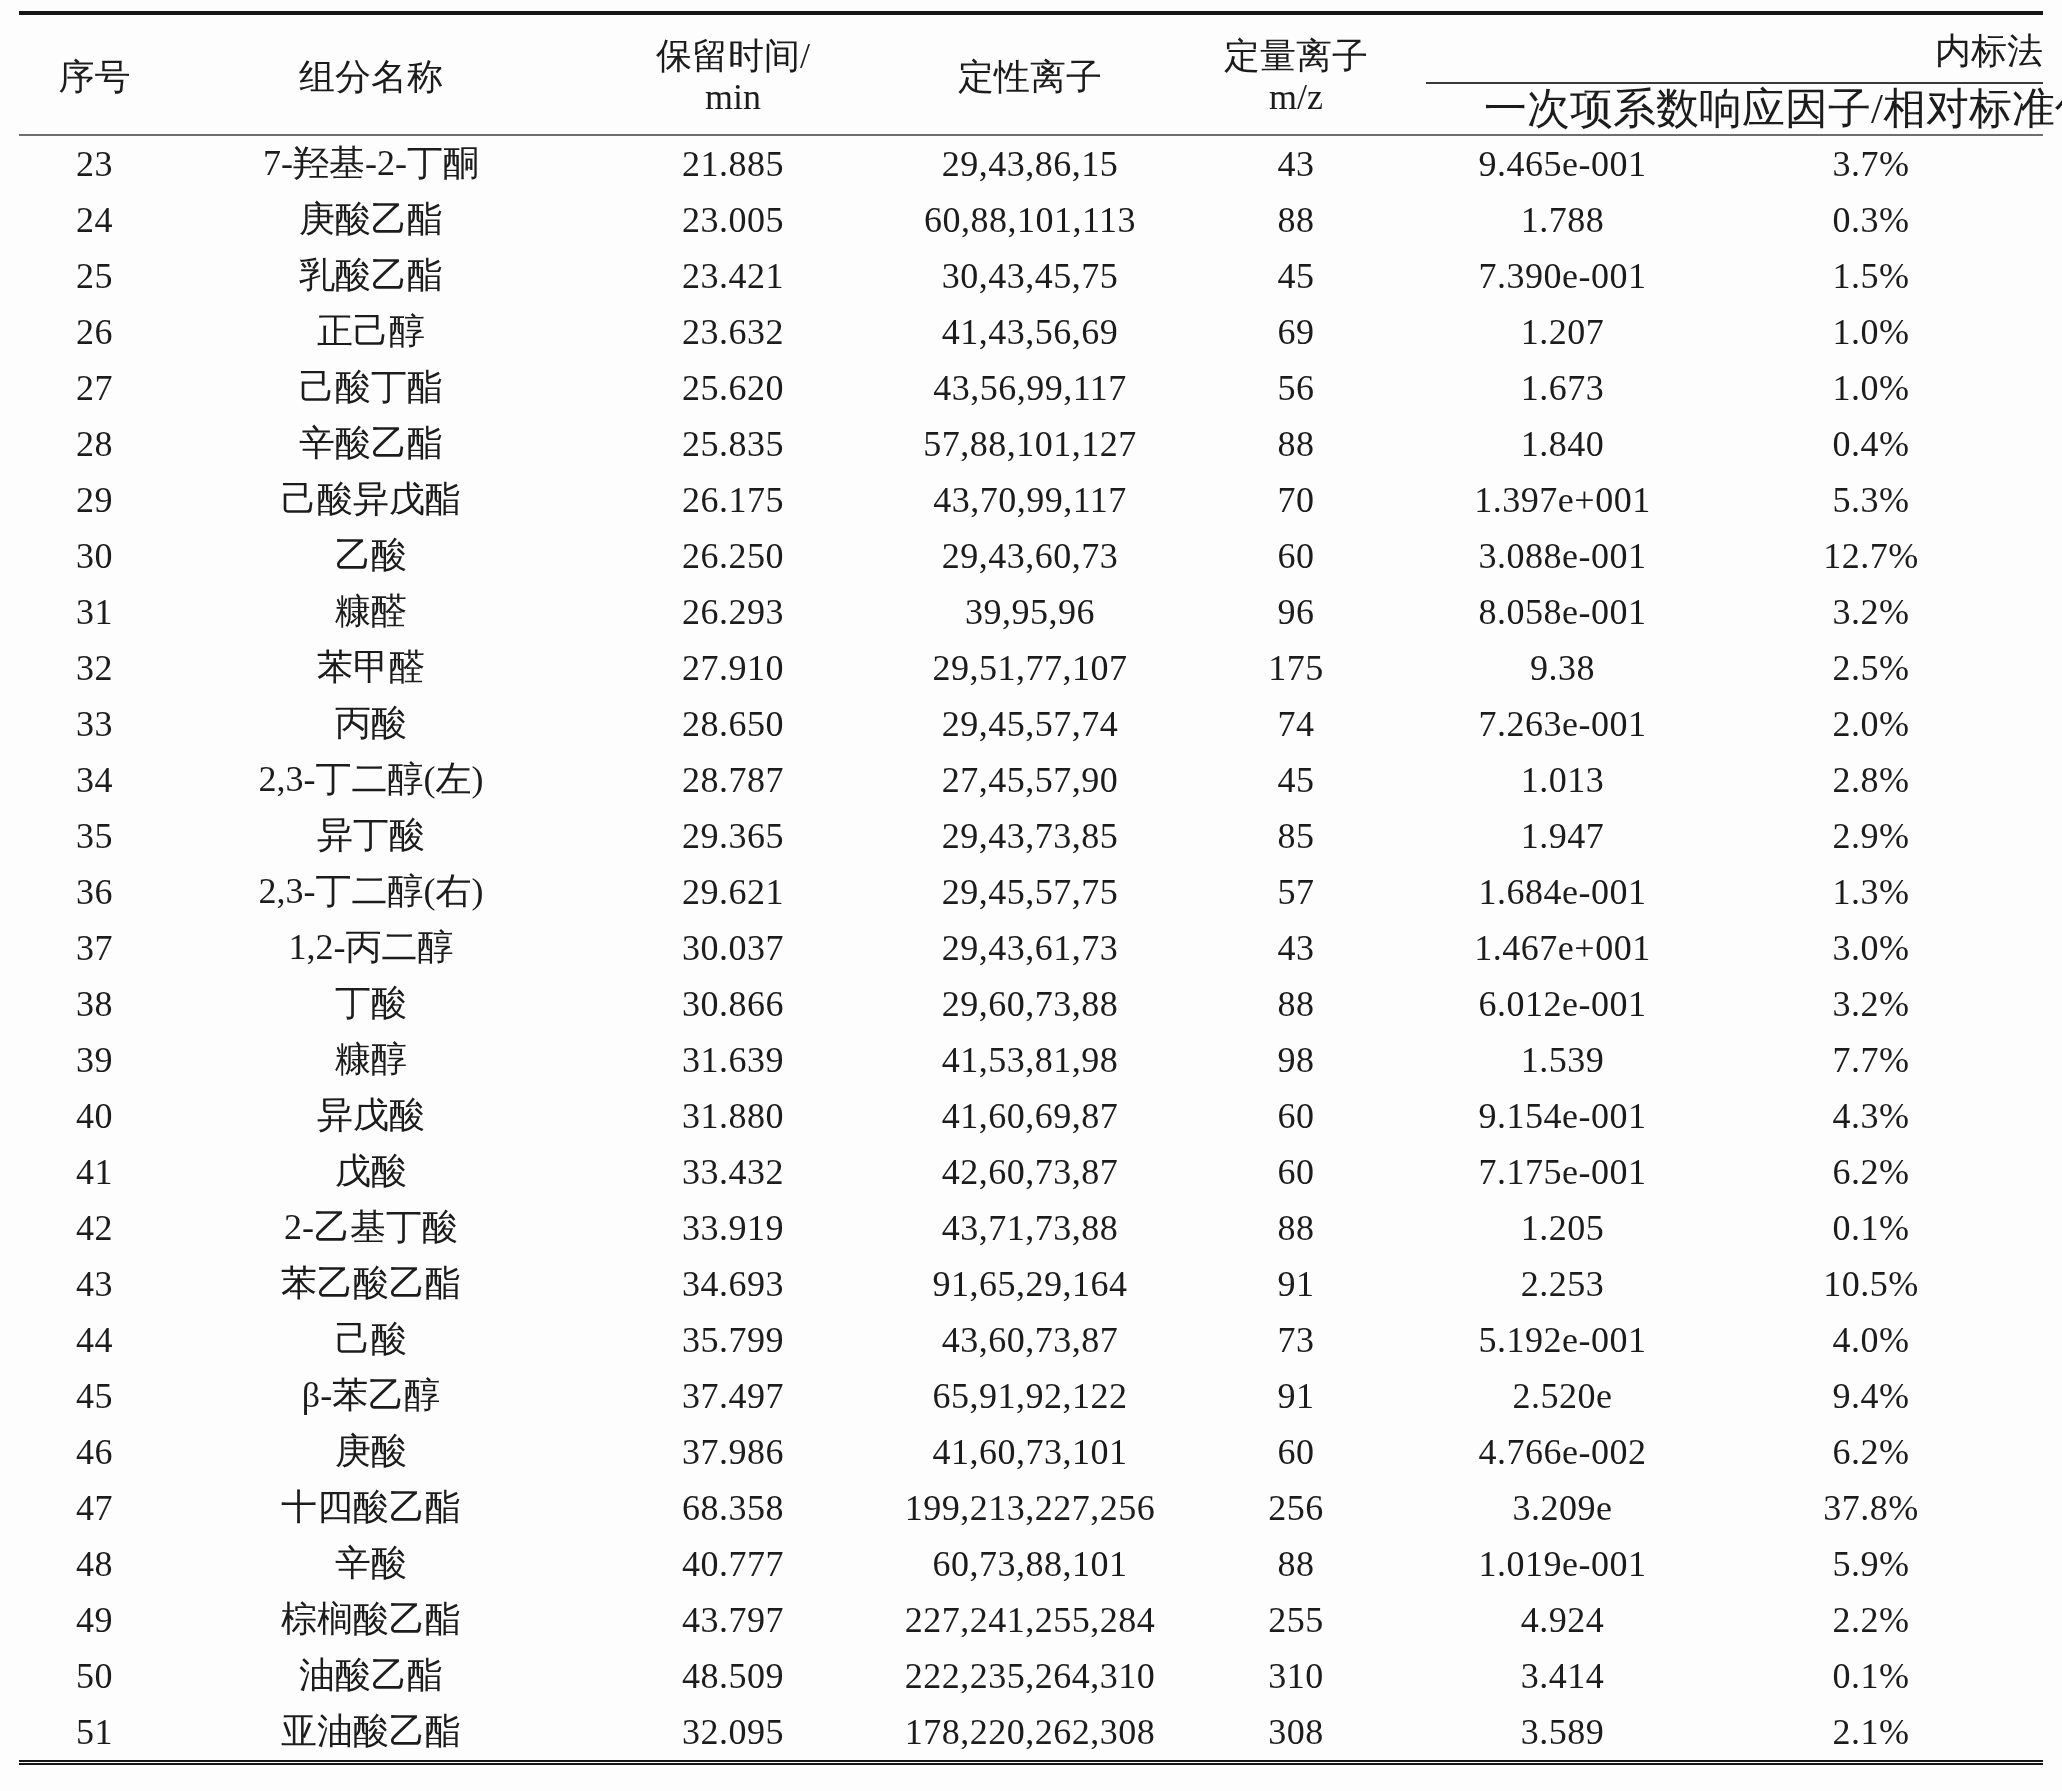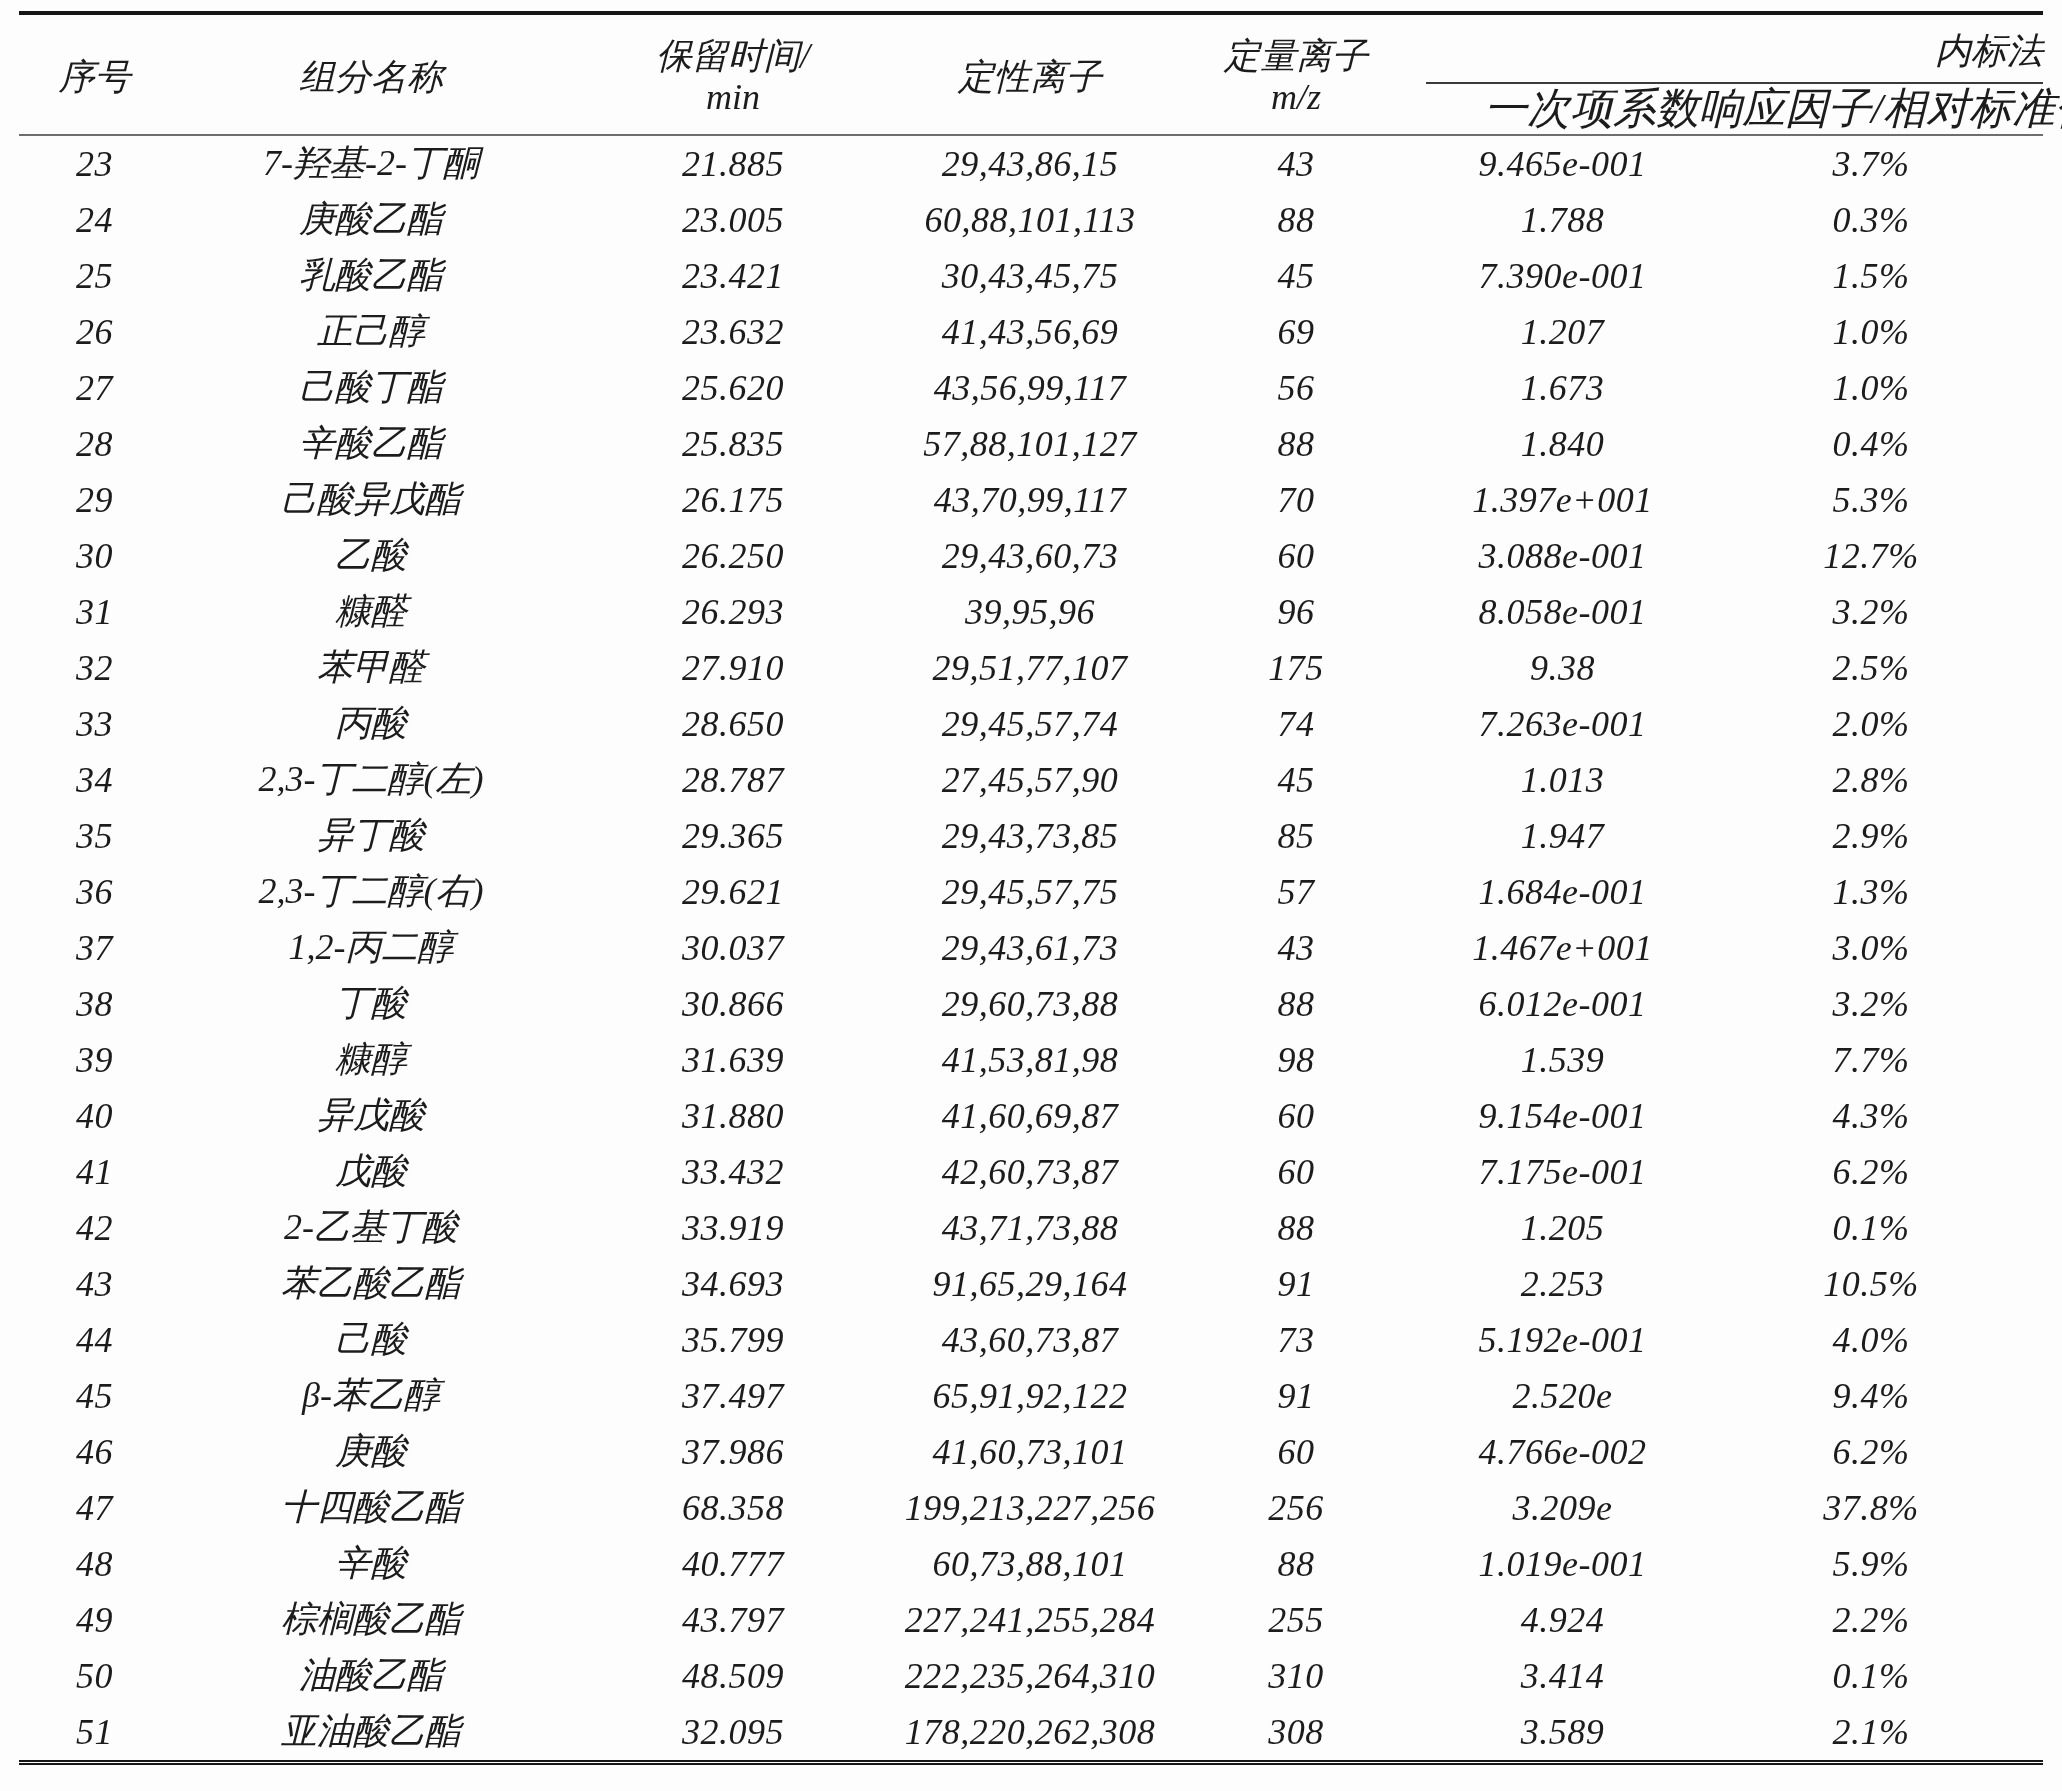--- a/index.html
+++ b/index.html
@@ -10,21 +10,20 @@
     height: 1791px;
     overflow: hidden;
     font-family: "Liberation Serif", "DejaVu Serif", serif;
     color: #1c1c1c;
   }
   .page {
     position: relative;
     width: 2062px;
     height: 1791px;
     background: #fdfdfd;
-    font-style: italic;
   }
   table.compound-table {
     position: absolute;
     left: 19px;
     top: 11.4px;
     width: 2024px;
     border-collapse: collapse;
     table-layout: fixed;
     border-top: 4.7px solid #161616;
     border-bottom: 5.7px double #161616;

